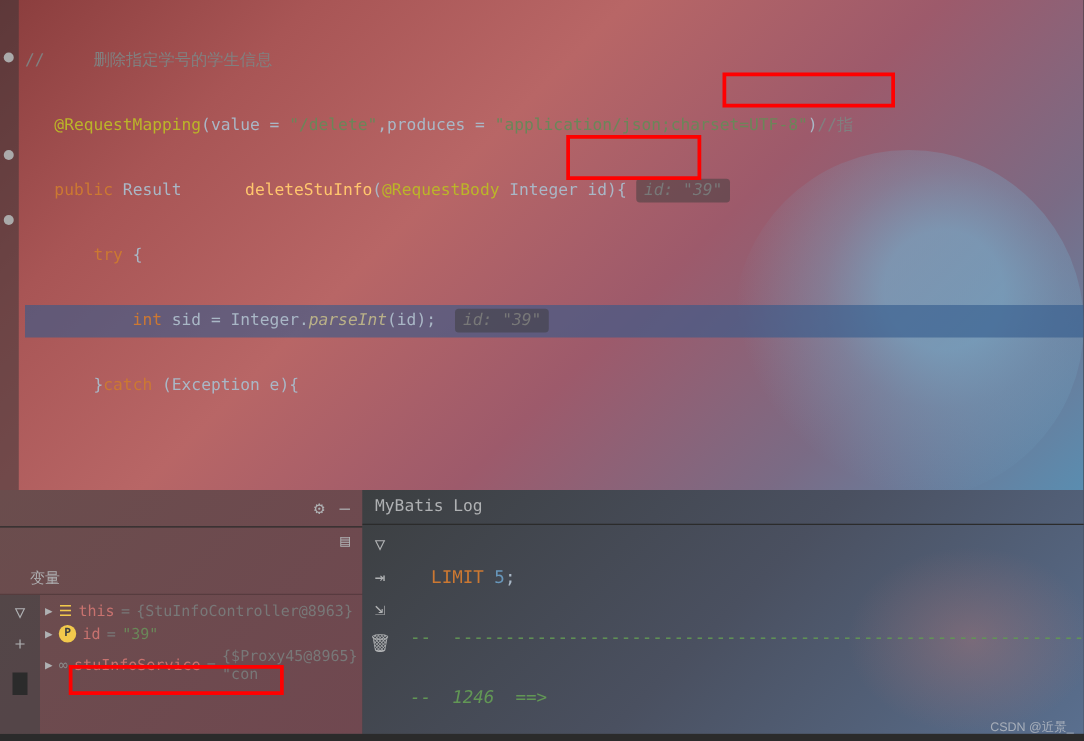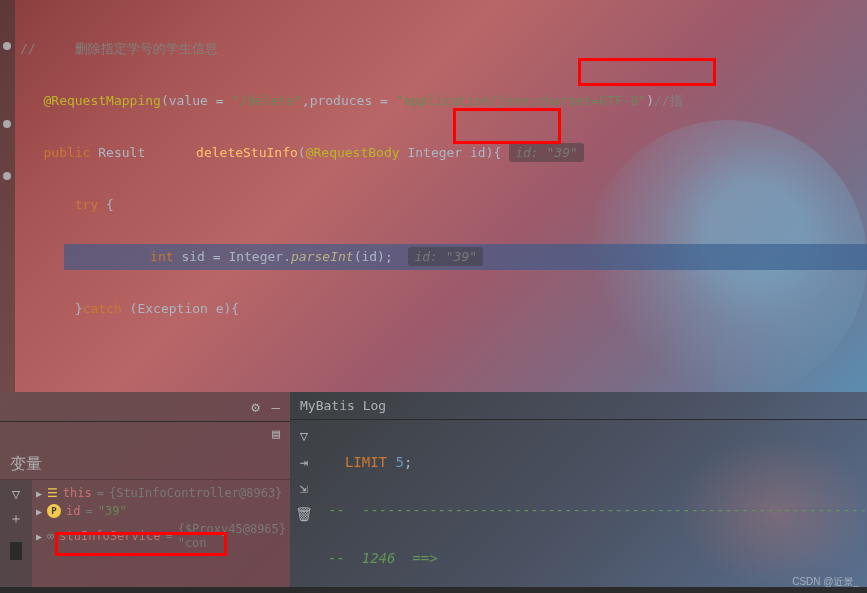--- a/index.html
+++ b/index.html
@@ -42,21 +42,20 @@
 }
 .code-area {
   position: relative;
   padding: 10px 0 0 20px;
   line-height: 26px;
   white-space: pre;
 }
 .line { position: relative; }
 .line.highlighted {
   background: rgba(50,90,140,0.6);
-  margin-left: 44px;
 }
 .c-comment { color: #808080; }
 .c-annotation { color: #bbb529; }
 .c-keyword { color: #cc7832; font-weight: normal; }
 .c-string { color: #6a8759; }
 .c-method { color: #ffc66d; margin-left: 43px; }
 .c-method-italic { color: #b9b088; font-style: italic; }
 .c-inline-hint {
   color: #787878; font-style: italic;
   background: rgba(60,60,60,0.5);
@@ -94,23 +93,23 @@
   border-bottom: 1px solid #2b2b2b;
 }
 .debug-toolbar .icon { color: #afb1b3; font-size: 14px; cursor: pointer; }
 .debug-sub {
   height: 28px;
   display: flex;
   justify-content: flex-end;
   padding: 4px 10px;
 }
 .vars-header {
-  padding: 4px 10px;
+  padding: 4px 24px;
   color: #afb1b3;
-  font-size: 16px;
+  font-size: 12px;
   border-bottom: 1px solid rgba(0,0,0,0.2);
 }
 .vars-area {
   flex: 1;
   display: flex;
 }
 .vars-gutter {
   width: 32px;
   background: rgba(60,63,65,0.5);
   display: flex;

